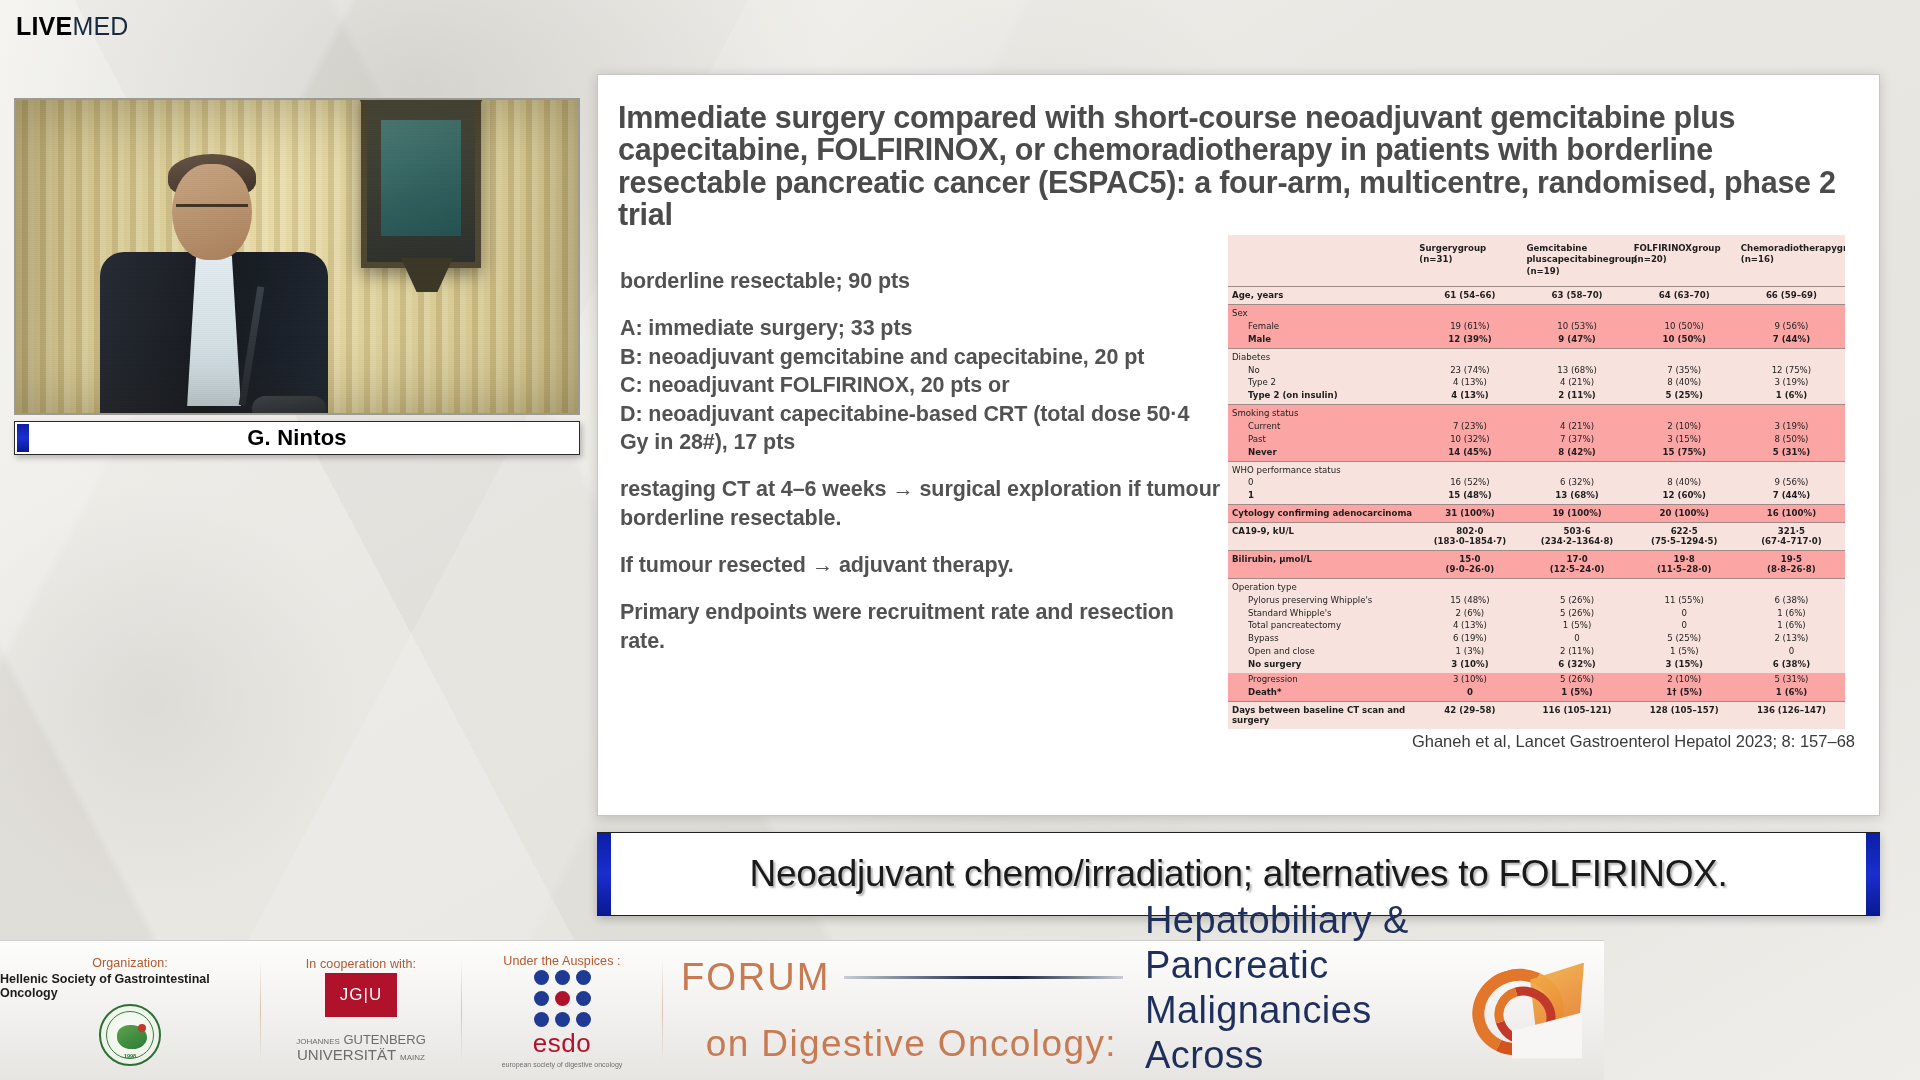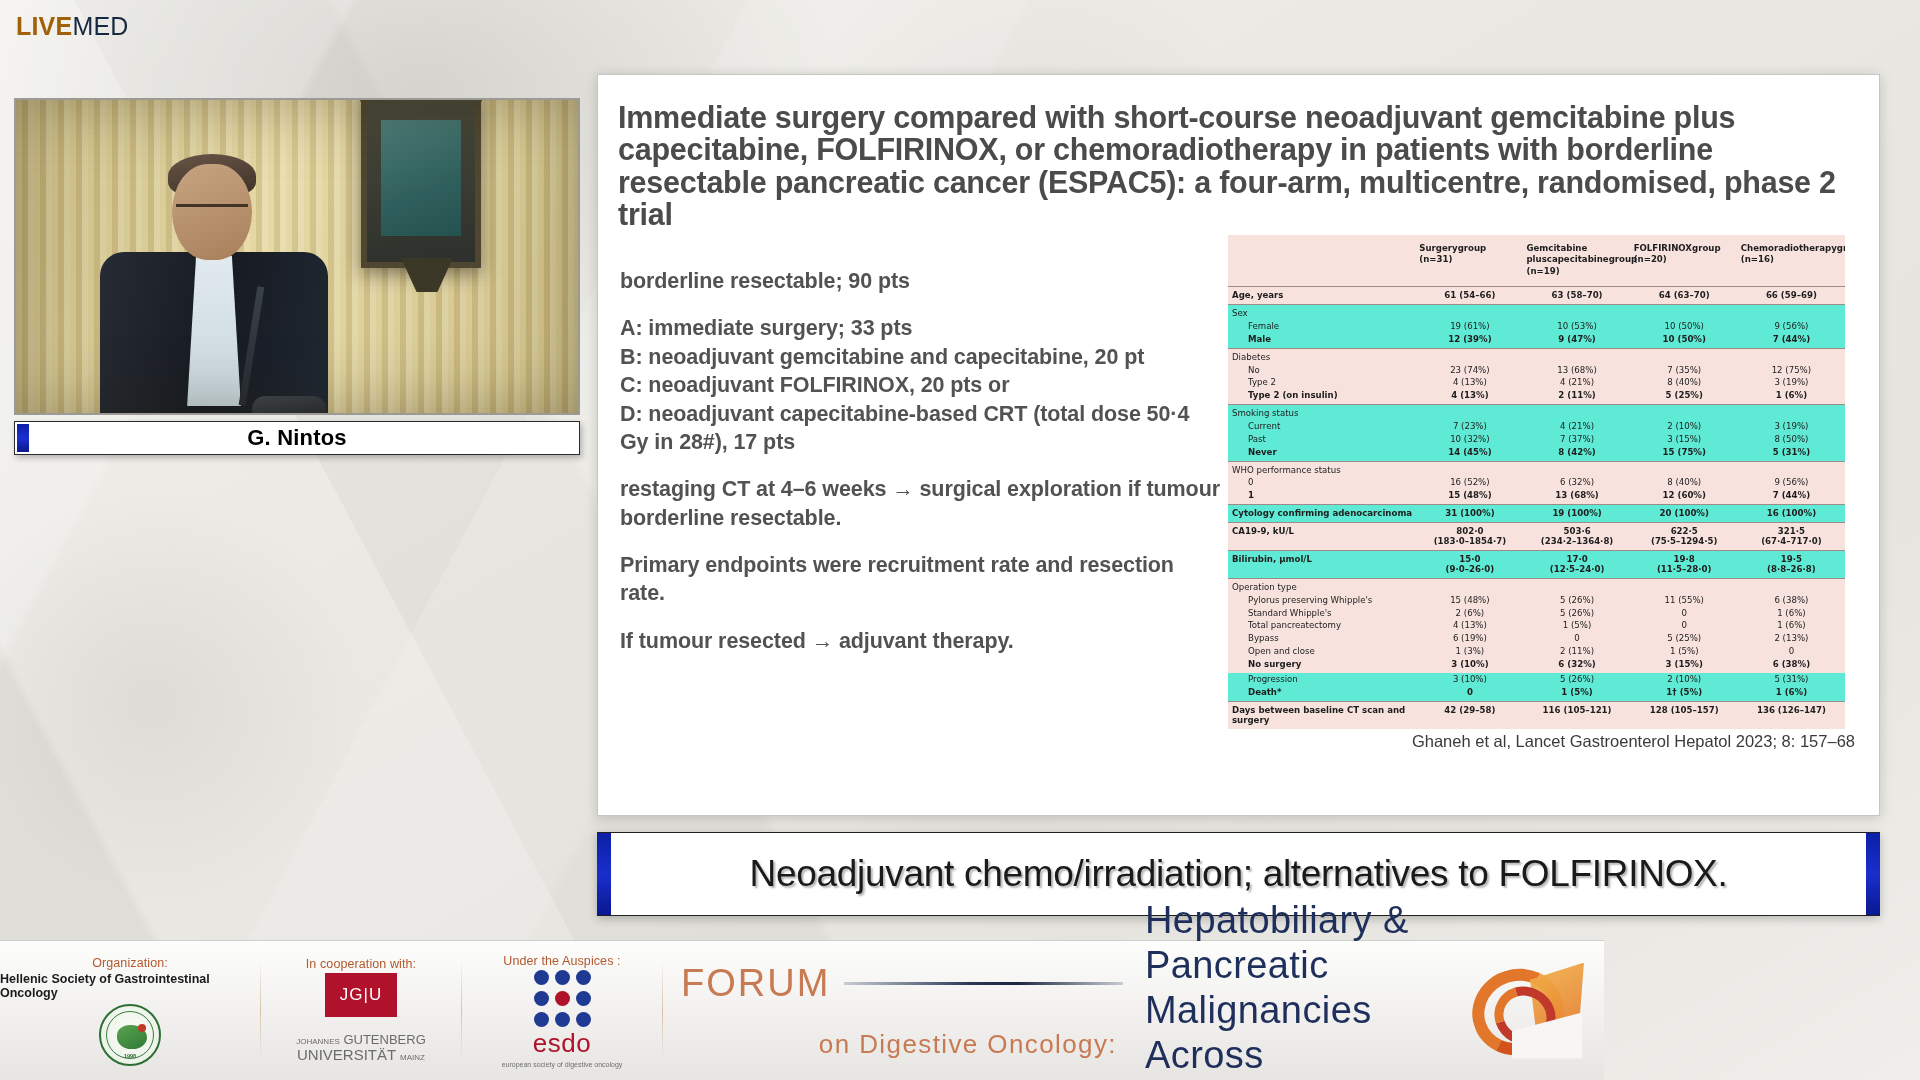--- a/index.html
+++ b/index.html
@@ -26,21 +26,21 @@
       linear-gradient(62deg, rgba(140,137,130,.12) 0 9%, rgba(0,0,0,0) 9.4% 26%, rgba(150,147,140,.10) 26% 36%, rgba(0,0,0,0) 36.5%);
     opacity:.85;
   }
 
   
   #livemed-logo {
     position: absolute; left: 16px; top: 14px;
     font-size: 25px; letter-spacing: .2px; line-height: 1;
     z-index: 6; user-select: none;
   }
-  #livemed-logo .lm-live { font-weight: 800; color: #a16207; }
+  #livemed-logo .lm-live { font-weight: 800; color: #000000; }
   #livemed-logo .lm-med  { font-weight: 400; color: #16293f; }
 
   
   #speaker-panel { position: absolute; left: 14px; top: 98px; width: 566px; z-index: 5; }
   #speaker-video {
     position: relative; width: 566px; height: 317px;
     border: 2px solid #9b9a95;
     background: #d9c98e; overflow: hidden;
   }
   .vid-curtain {
@@ -146,21 +146,21 @@
   #data-table { width: 100%; border-collapse: collapse; table-layout: fixed; }
   #data-table col.c-lbl { width: 188px; }
   #data-table col.c-val { width: 107px; }
   #data-table th, #data-table td { padding: 1.4px 3px; vertical-align: top; }
   #data-table thead th {
     font-weight: 700; text-align: left; font-size: 8.6px; line-height: 1.33;
     padding-top: 8px; padding-bottom: 9px; border-bottom: 1px solid #9e8a86;
   }
   #data-table td.val { text-align: center; }
   #data-table tr.band-pink { background: #f7e2de; }
-  #data-table tr.band-white { background: #5eead4; }
+  #data-table tr.band-white { background: #fca5a5; }
   #data-table td.lbl-group { font-weight: 400; padding-left: 4px; }
   #data-table td.lbl-sub { padding-left: 20px; }
   #data-table tr.first-of-band td { padding-top: 3px; }
   #data-table tr.last-of-band td { padding-bottom: 4px; font-weight: bold; }
   #data-table tr.rule-top td, #data-table tr.rule-top th { border-top: 1px solid #9e8a86; }
   .cellwrap { display: block; }
 
   #table-citation {
     position: absolute; right: 24px; top: 657px;
     font-size: 16.5px; color: #3a3a3a; font-weight: 400;
@@ -220,21 +220,21 @@
   #esdo-dots { display:grid; grid-template-columns: repeat(3, 15px); grid-gap: 6px; margin-bottom: 3px; }
   #esdo-dots i { display:block; width:15px; height:15px; border-radius:50%; background:#1f3a93; }
   #esdo-dots i.red { background:#b0122b; }
   #esdo-word { font-size: 26px; color:#b0122b; font-weight:400; line-height:1; letter-spacing:.5px; }
   #esdo-tag { font-size: 7px; color:#6f6f6f; margin-top:5px; }
 
   #forum-block { width: 460px; padding-left: 18px; }
   #forum-line1 { display:flex; align-items:center; }
   #forum-word { font-size: 38px; color:#c87a52; font-weight:300; letter-spacing:2px; font-family:"Liberation Sans", sans-serif; }
   #forum-rule { flex:1; height:3px; margin-left:14px; background:linear-gradient(90deg,#c9ccd4,#2b3856 45%,#1b2640 62%,#c9ccd4); }
-  #forum-line2 { font-size: 26px; color:#c87a52; font-weight:300; letter-spacing:1.4px; margin-top: 24px; text-align:right; padding-right: 6px; }
+  #forum-line2 { font-size: 37px; color:#c87a52; font-weight:300; letter-spacing:1.4px; margin-top: 24px; text-align:right; padding-right: 6px; }
 
   #title-block { flex: 1; padding-left: 22px; }
   #title-block .t1, #title-block .t2 { font-size: 38px; color:#1f2f5c; font-weight:300; letter-spacing:.4px; line-height: 1.18; }
 
   #swirl { width: 150px; height: 140px; position: relative; }
   #swirl .sw-ring { position:absolute; left:18px; top:28px; width:92px; height:86px; border-radius:50%; border:12px solid #e2762a; border-right-color:#f0a33c; border-bottom-color:#d4531d; transform:rotate(-18deg); }
   #swirl .sw-ring2 { position:absolute; left:40px; top:46px; width:62px; height:58px; border-radius:50%; border:9px solid #c0392b; border-left-color:#e2762a; transform:rotate(28deg); }
   #swirl .sw-blade { position:absolute; left:76px; top:22px; width:54px; height:96px; background:linear-gradient(150deg,#f3b24a,#df6c25); clip-path: polygon(0 18%, 100% 0, 86% 100%, 12% 76%); opacity:.92; }
   #swirl .sw-white { position:absolute; left:58px; top:72px; width:70px; height:46px; background:#f7f6f4; clip-path: polygon(0 40%, 100% 0, 100% 100%, 0 100%); }
 </style>
@@ -269,22 +269,22 @@
   </div>
 </div>
 
 <div id="slide">
   <div id="slide-title">Immediate surgery compared with short-course neoadjuvant gemcitabine plus capecitabine, FOLFIRINOX, or chemoradiotherapy in patients with borderline resectable pancreatic cancer (ESPAC5): a four-arm, multicentre, randomised, phase 2 trial</div>
 
   <div id="slide-body">
       <p>borderline resectable; 90 pts</p>
       <p>A: immediate surgery; 33 pts<br>B: neoadjuvant gemcitabine and capecitabine, 20 pt<br>C: neoadjuvant FOLFIRINOX, 20 pts or<br>D: neoadjuvant capecitabine-based CRT (total dose 50·4 Gy in 28#), 17 pts</p>
       <p>restaging CT at 4–6 weeks → surgical exploration if tumour borderline resectable.</p>
+      <p>If tumour resected → adjuvant therapy.</p>
       <p>Primary endpoints were recruitment rate and resection rate.</p>
-      <p>If tumour resected → adjuvant therapy.</p>
     </div>
 
   <div id="table-figure">
     <table id="data-table">
       <colgroup>
         <col class="c-lbl">
           <col class="c-val">
           <col class="c-val">
           <col class="c-val">
           <col class="c-val">

